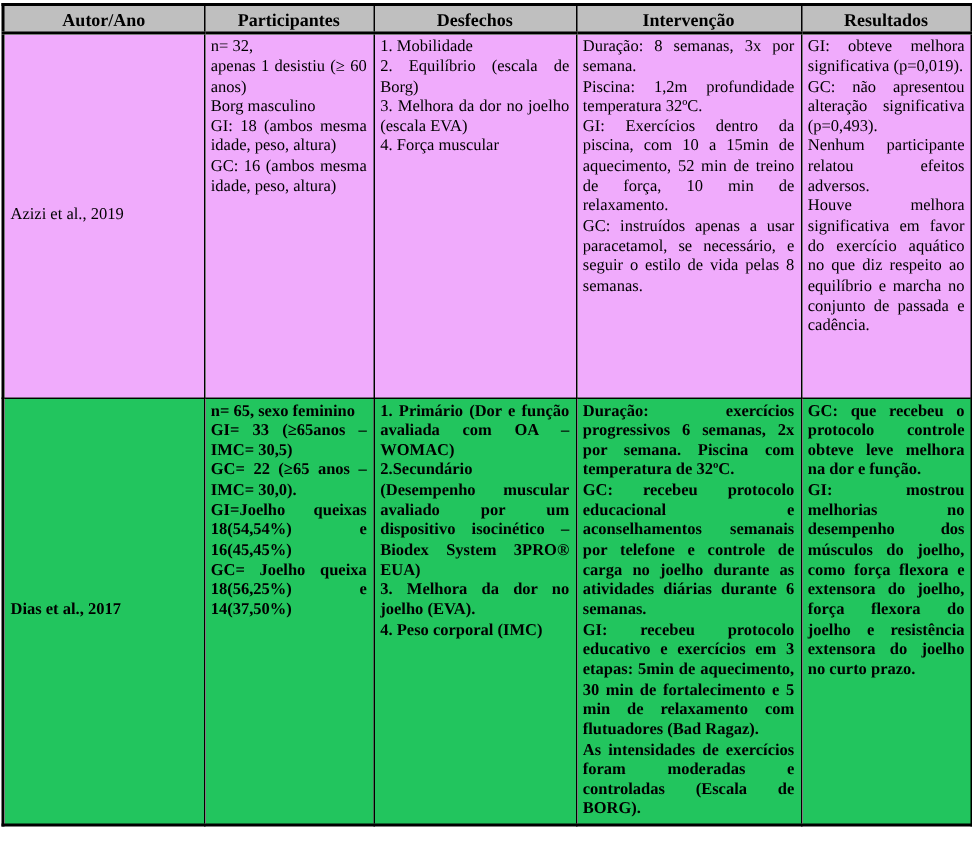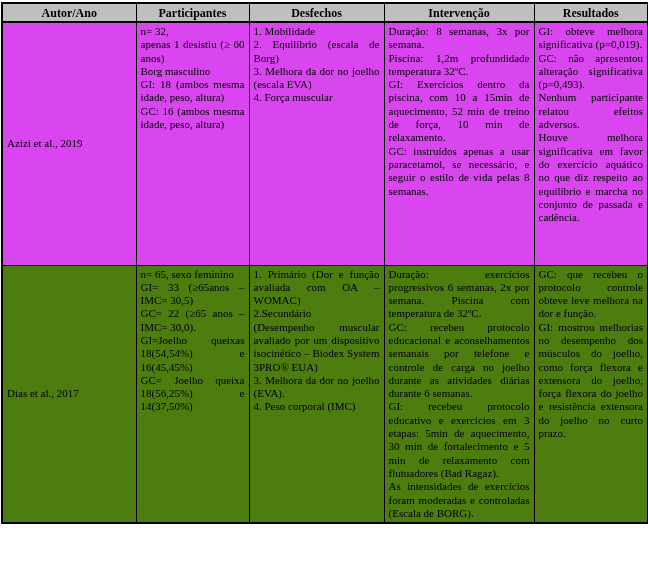--- a/index.html
+++ b/index.html
@@ -43,22 +43,22 @@
   }
   td {
     border: 1px solid #000;
     vertical-align: top;
     padding: 2px 4px 2px 4px;
     font-size: 11px;
     line-height: 13.3px;
     box-sizing: border-box;
     overflow: hidden;
   }
-  tr.row-1 td { background: #d946ef; height: 243px; }
-  tr.row-2 td { background: #4d7c0f; height: 254px; }
+  tr.row-1 td { background: #f0abfc; height: 243px; }
+  tr.row-2 td { background: #22c55e; height: 254px; font-weight: bold; }
   td.author {
     text-align: center;
     vertical-align: middle;
     margin-top: 11px;
   }
   td p {
     margin: 0;
     padding: 0;
     text-align: justify;
   }

